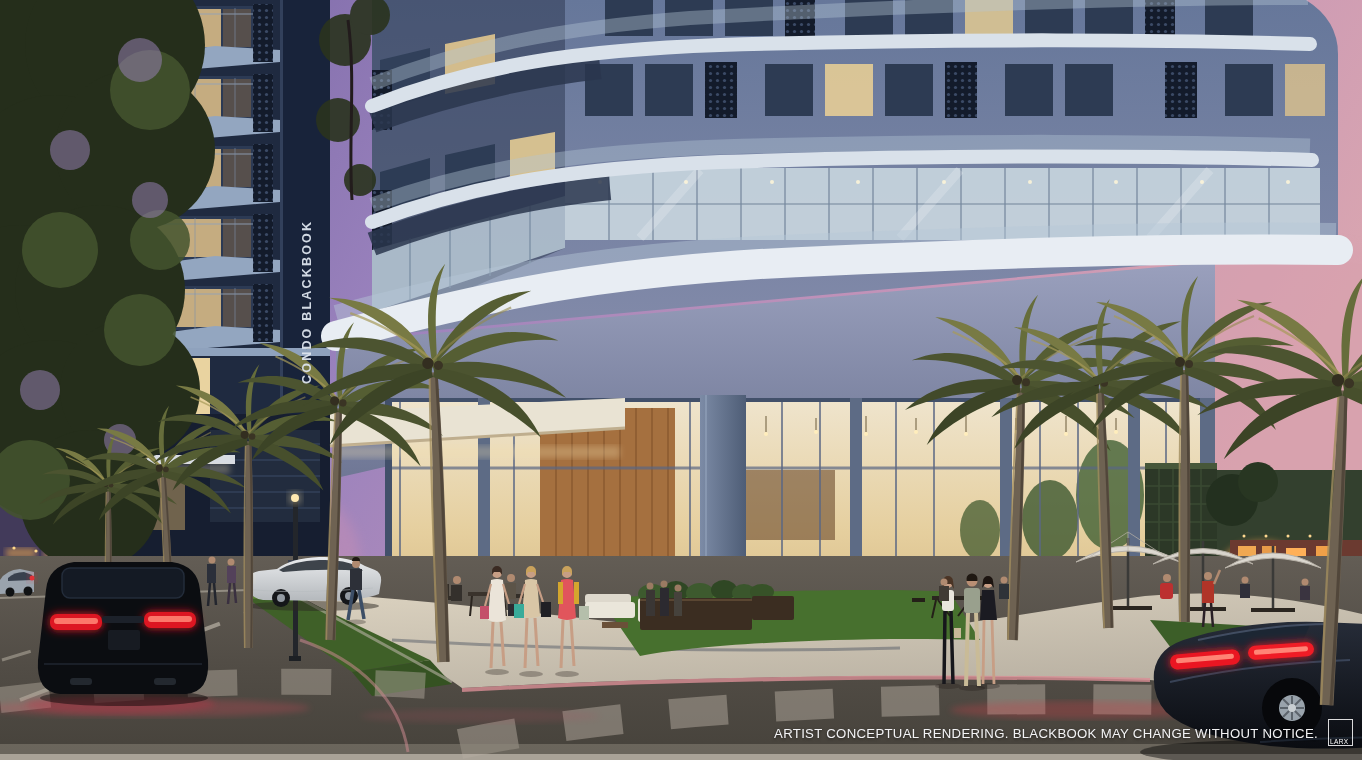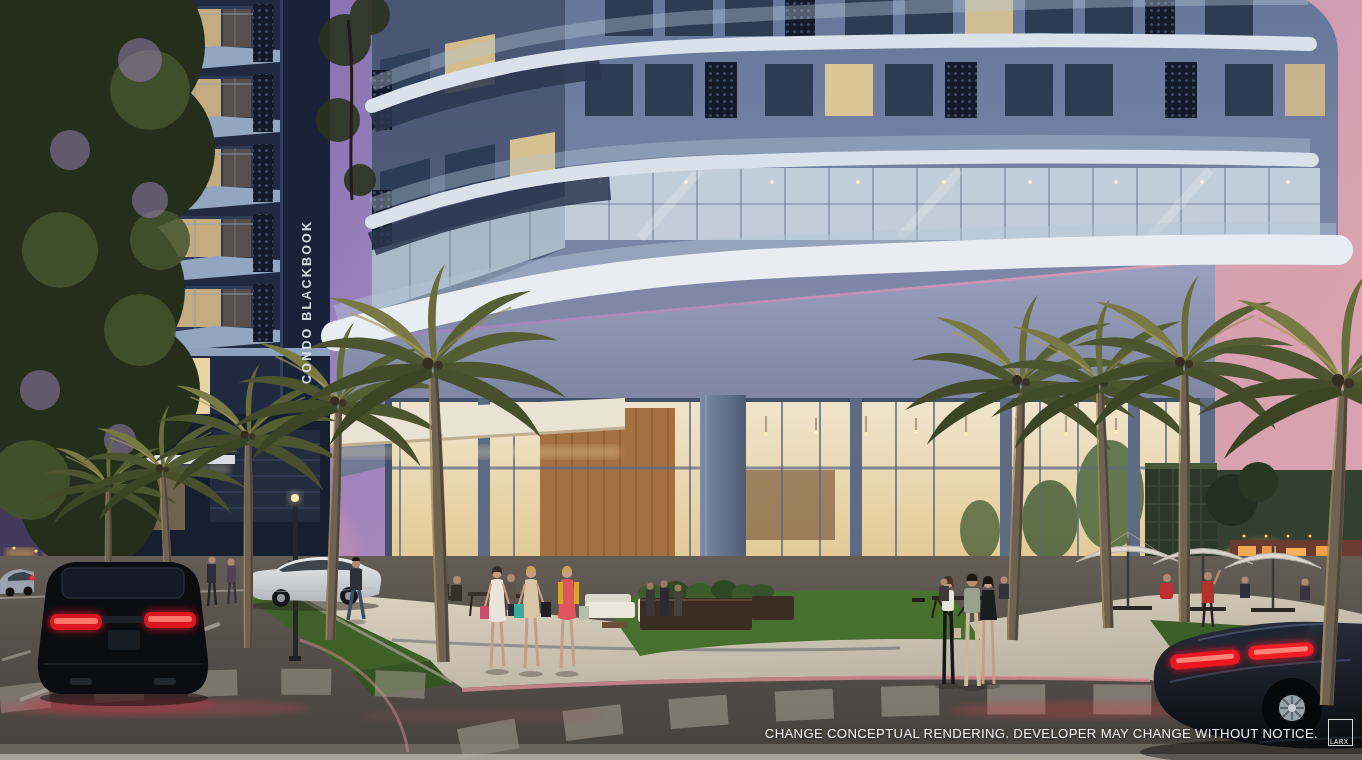--- a/index.html
+++ b/index.html
@@ -588,17 +588,17 @@
           <rect x="1300" y="586" width="10" height="14" fill="#3a3440"></rect>
     <circle cx="944" cy="582" r="3.5" fill="#b08a70"></circle>
           <rect x="939" y="586" width="10" height="15" fill="#403a34"></rect>
     <circle cx="1004" cy="580" r="3.5" fill="#b08a70"></circle>
           <rect x="999" y="584" width="10" height="15" fill="#2f3338"></rect>
   </g>
 </g>
 </svg>
 
 <div class="wm">CONDO BLACKBOOK</div>
-<div class="disclaimer">CHANGE CONCEPTUAL RENDERING. DEVELOPER MAY CHANGE WITHOUT NOTICE.</div>
+<div class="disclaimer">ARTIST CONCEPTUAL RENDERING. BLACKBOOK MAY CHANGE WITHOUT NOTICE.</div>
 <div class="logo">
   <span class="logo-text">LARX</span>
 </div>
 </div>
 
 </body></html>

